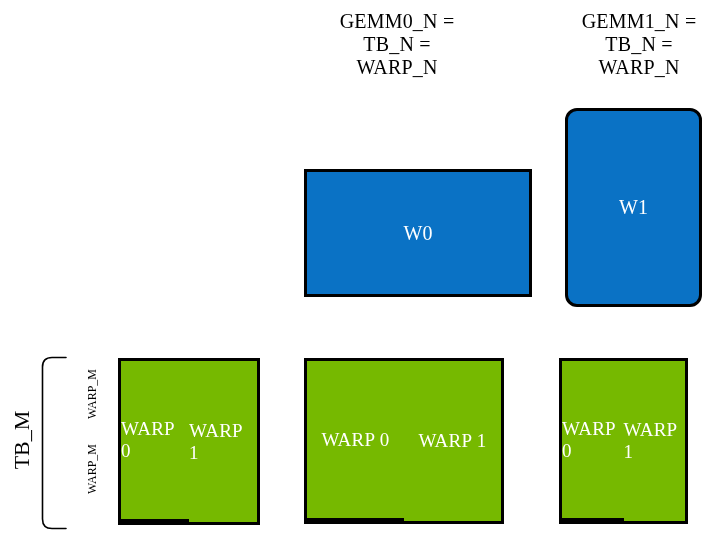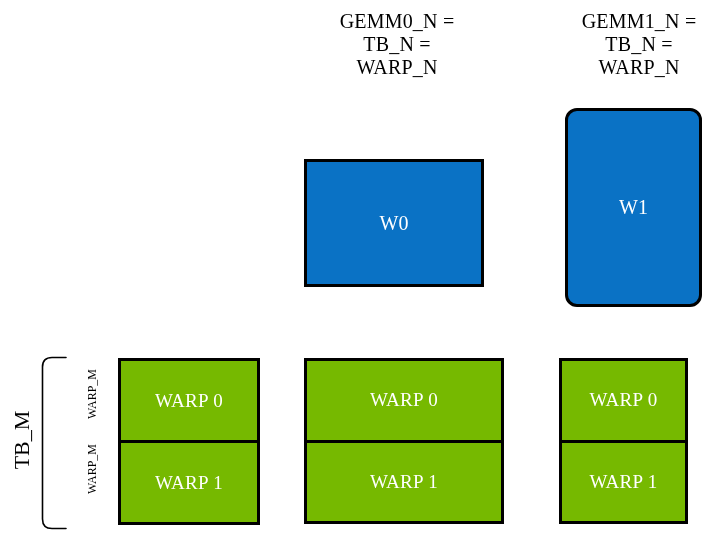--- a/index.html
+++ b/index.html
@@ -29,30 +29,30 @@
     position: absolute;
     box-sizing: border-box;
     background: var(--blue, #0a72c5);
     border: 3px solid var(--border, #000);
     display: flex;
     align-items: center;
     justify-content: center;
     color: var(--text-light, #fff);
     font-size: 20px;
   }
-  .w0 { left: 304px; top: 159px; width: 180px; height: 128px; }
+  .w0 { left: 304px; top: 169px; width: 228px; height: 128px; }
   .w1 { left: 565px; top: 108px; width: 137px; height: 199px; border-radius: 12px; }
 
   .gcol {
     position: absolute;
     box-sizing: border-box;
     background: var(--green, #76b900);
     border: 3px solid var(--border, #000);
     display: flex;
-    flex-direction: column;
+    flex-direction: row;
   }
   .gc1 { left: 118px; top: 358px; width: 142px; height: 167px; }
   .gc2 { left: 304px; top: 358px; width: 200px; height: 166px; }
   .gc3 { left: 559px; top: 358px; width: 129px; height: 166px; }
   .gcell {
     flex: 1;
     display: flex;
     align-items: center;
     justify-content: center;
     color: var(--text-light, #fff);

